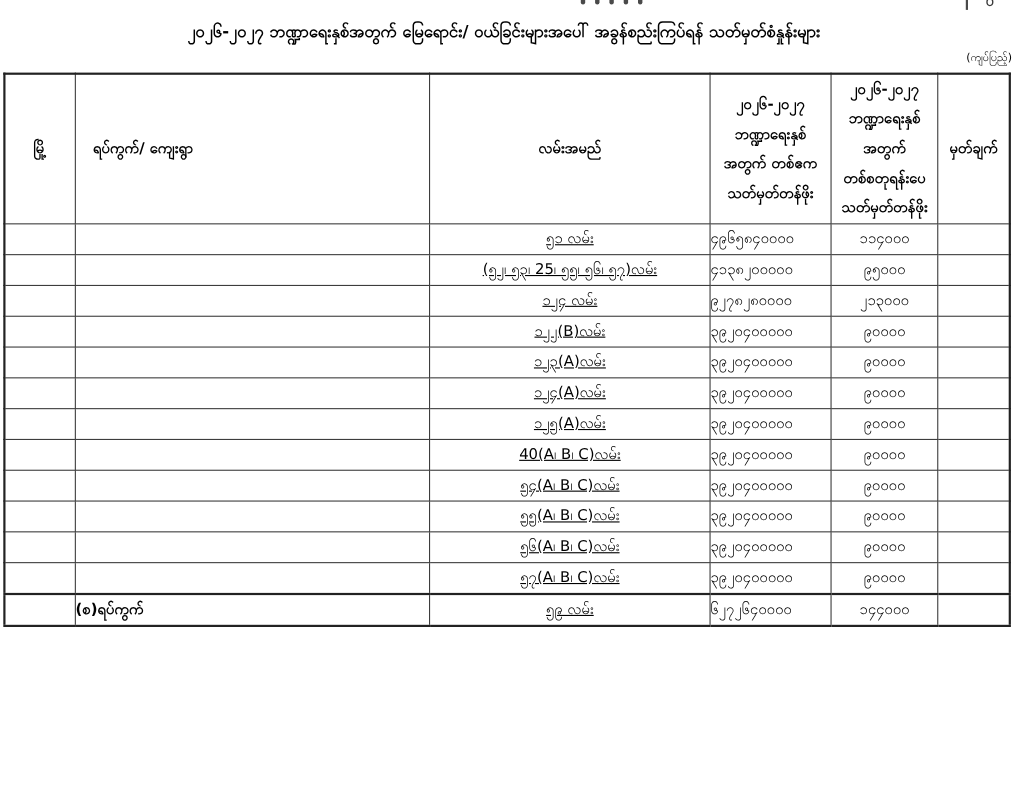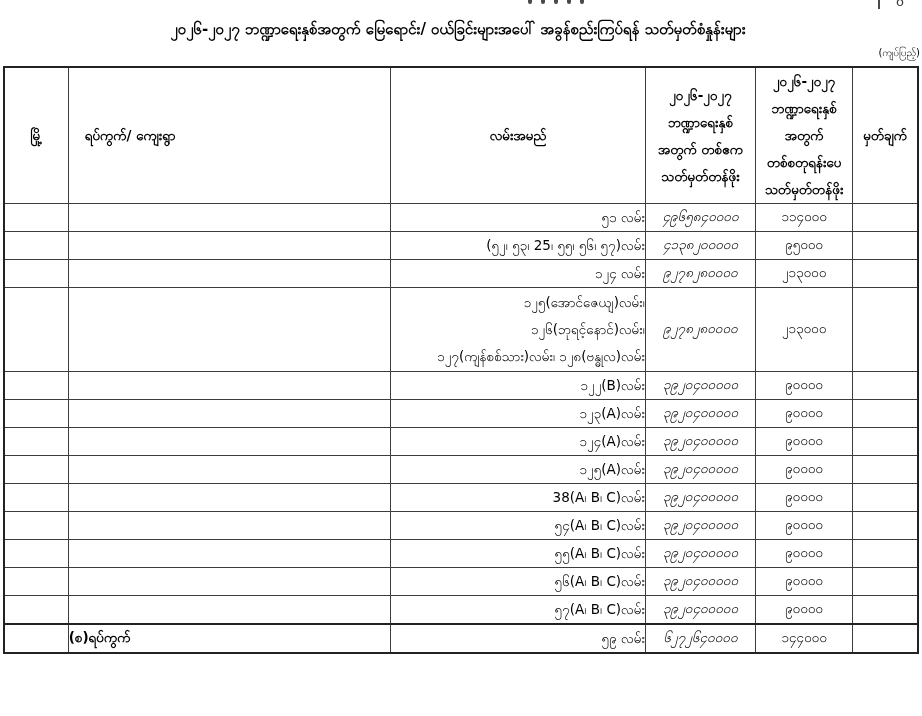--- a/index.html
+++ b/index.html
@@ -69,22 +69,22 @@
   }
   thead th.h-ward { text-align: left; padding-left: 16px; }
 
   tbody tr { height: 26px; }
   tbody tr.tall { height: 84px; }
   tbody tr.section-start td { border-top: 2px solid #222; }
   tbody tr.section-start { height: 28px; }
   tbody tr:last-child td { border-bottom: 2px solid #222; }
 
   td.c-ward   { text-align: left; padding-left: 4px; font-weight: bold; }
-  td.c-street { text-align: right; padding-left: 5px; white-space: pre-line; line-height: 27px; }
-  td.c-acre   { text-align: center; padding-right: 6px; font-style: italic; }
+  td.c-street { text-align: center; padding-left: 5px; white-space: pre-line; line-height: 27px; text-decoration: underline; }
+  td.c-acre   { text-align: left; padding-right: 6px; }
   td.c-sqft   { text-align: center; }
 </style>
 </head>
 <body>
 
 <div class="page">
 
   <div class="top-frag frag-dots">
     <span></span><span></span><span></span><span></span><span></span>
   </div>
@@ -138,30 +138,20 @@
       <td class="c-remark"></td>
     </tr>
         <tr>
       <td class="c-town"></td>
       <td class="c-ward"></td>
       <td class="c-street">၁၂၄ လမ်း</td>
       <td class="c-acre">၉၂၇၈၂၈၀၀၀၀</td>
       <td class="c-sqft">၂၁၃၀၀၀</td>
       <td class="c-remark"></td>
     </tr>
-        <tr class="tall">
-      <td class="c-town"></td>
-      <td class="c-ward"></td>
-      <td class="c-street">၁၂၅(အောင်ဇေယျ)လမ်း၊
-၁၂၆(ဘုရင့်နောင်)လမ်း၊
-၁၂၇(ကျန်စစ်သား)လမ်း၊ ၁၂၈(ဗန္ဓုလ)လမ်း</td>
-      <td class="c-acre">၉၂၇၈၂၈၀၀၀၀</td>
-      <td class="c-sqft">၂၁၃၀၀၀</td>
-      <td class="c-remark"></td>
-    </tr>
         <tr>
       <td class="c-town"></td>
       <td class="c-ward"></td>
       <td class="c-street">၁၂၂(B)လမ်း</td>
       <td class="c-acre">၃၉၂၀၄၀၀၀၀၀</td>
       <td class="c-sqft">၉၀၀၀၀</td>
       <td class="c-remark"></td>
     </tr>
         <tr>
       <td class="c-town"></td>
@@ -183,21 +173,21 @@
       <td class="c-town"></td>
       <td class="c-ward"></td>
       <td class="c-street">၁၂၅(A)လမ်း</td>
       <td class="c-acre">၃၉၂၀၄၀၀၀၀၀</td>
       <td class="c-sqft">၉၀၀၀၀</td>
       <td class="c-remark"></td>
     </tr>
         <tr>
       <td class="c-town"></td>
       <td class="c-ward"></td>
-      <td class="c-street">38(A၊ B၊ C)လမ်း</td>
+      <td class="c-street">40(A၊ B၊ C)လမ်း</td>
       <td class="c-acre">၃၉၂၀၄၀၀၀၀၀</td>
       <td class="c-sqft">၉၀၀၀၀</td>
       <td class="c-remark"></td>
     </tr>
         <tr>
       <td class="c-town"></td>
       <td class="c-ward"></td>
       <td class="c-street">၅၄(A၊ B၊ C)လမ်း</td>
       <td class="c-acre">၃၉၂၀၄၀၀၀၀၀</td>
       <td class="c-sqft">၉၀၀၀၀</td>

